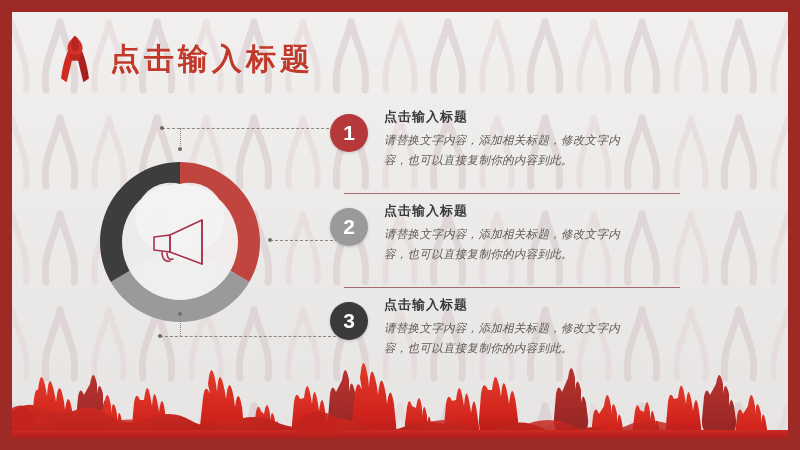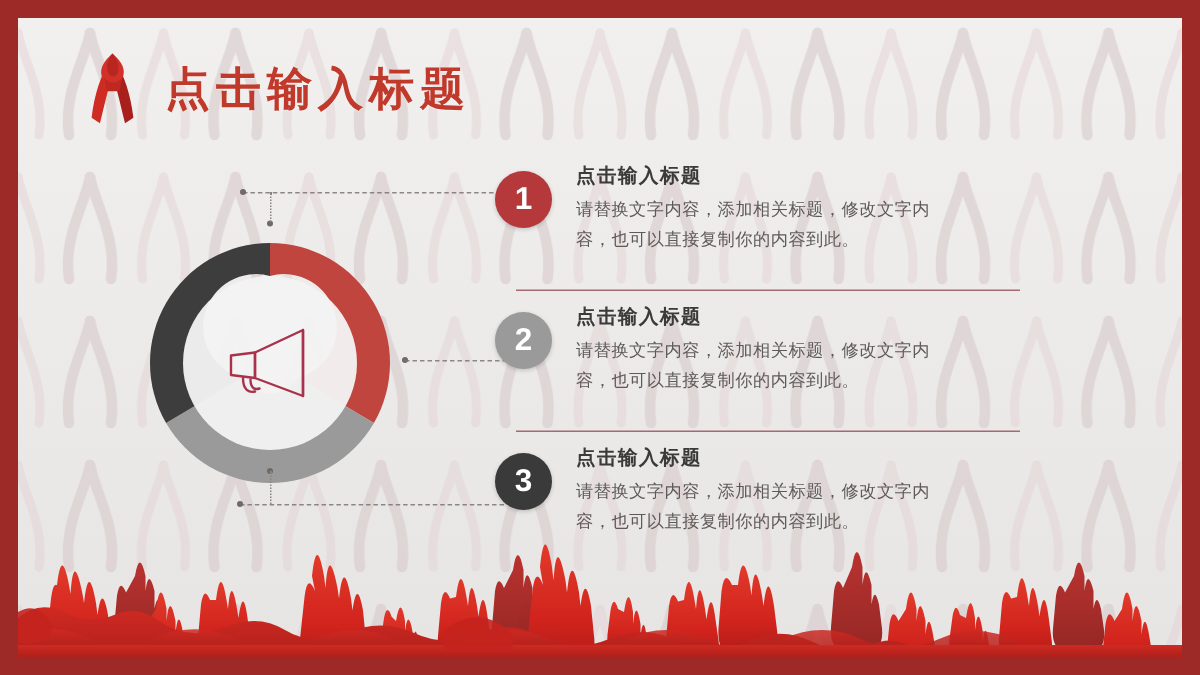--- a/index.html
+++ b/index.html
@@ -72,20 +72,21 @@
   .badge.b3{background:#3a3a3a;}
   .item-body{position:absolute;left:54px;top:0;width:300px;}
   .item-title{
     font-size:13px;font-weight:bold;color:#3a3a3a;
     letter-spacing:1px;margin:0 0 4px 0;
   }
   .item-desc{
     font-size:11.5px;color:#5e5a57;line-height:1.75;
     letter-spacing:.3px;margin:0;
     width:252px;
+    font-style:italic;
   }
   .divider{
     position:absolute;left:14px;bottom:8px;width:336px;height:1px;
     background:#8d3f45;opacity:.75;
   }
   
   #hands{
     position:absolute;left:0;bottom:0;width:776px;height:110px;
     pointer-events:none;
   }

